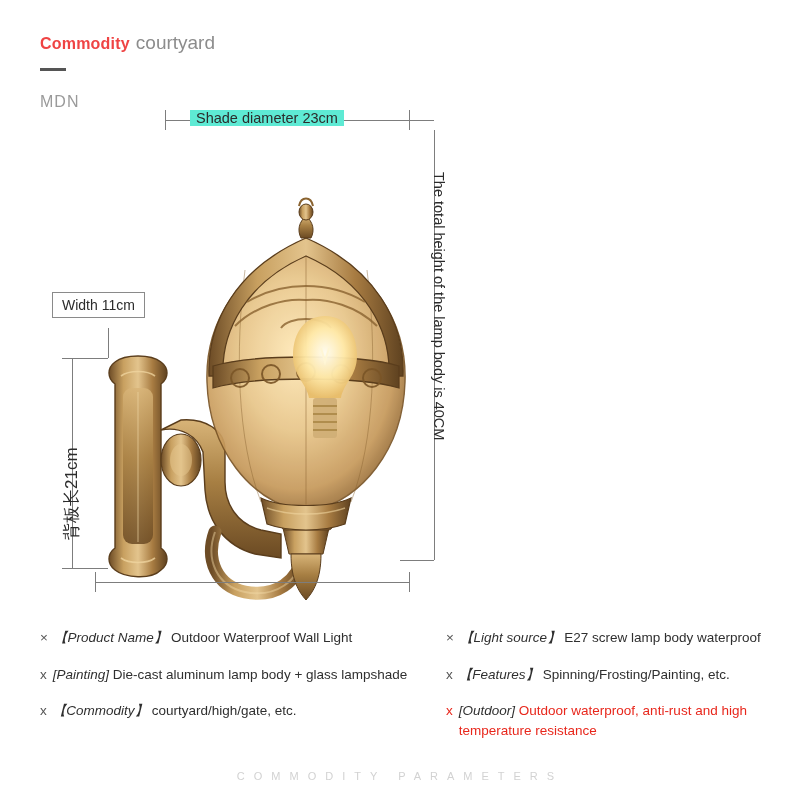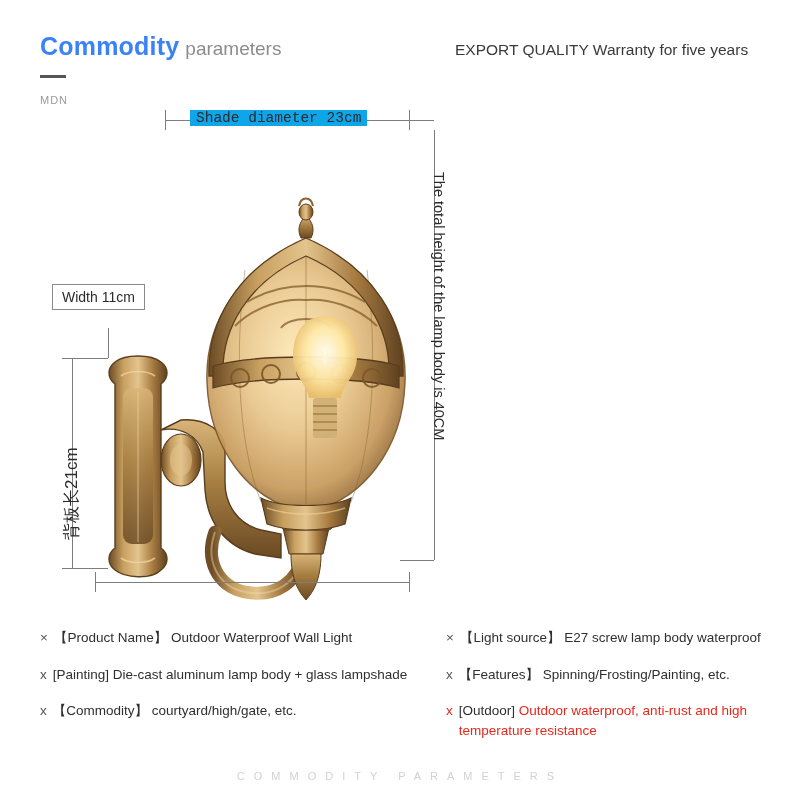--- a/index.html
+++ b/index.html
@@ -22,44 +22,44 @@
     left: 0; top: 0;
     width: 800px;
     height: 110px;
   }
   .title-block {
     position: absolute;
     left: 40px;
     top: 32px;
   }
   .title-main {
-    font-size: 25px;
+    font-size: 16px;
     font-weight: bold;
-    color: #3b82f6;
+    color: #ef4444;
     letter-spacing: 0.2px;
     display: inline;
   }
   .title-sub {
     font-size: 19px;
     font-weight: normal;
     color: #8c8c8c;
     display: inline;
     margin-left: 6px;
   }
   .title-rule {
     width: 26px;
     height: 3px;
     background: #555555;
     margin-top: 14px;
   }
   .brand-code {
-    font-size: 11px;
+    font-size: 16px;
     color: #9a9a9a;
     letter-spacing: 1px;
-    margin-top: 16px;
+    margin-top: 22px;
   }
   .export-note {
     position: absolute;
     left: 455px;
     top: 40px;
     width: 315px;
     font-size: 15.5px;
     color: #3a3a3a;
     line-height: 1.35;
   }
@@ -81,24 +81,23 @@
 
   .tick {
     position: absolute;
     background: #7d7d7d;
   }
 
   .dim-label {
     position: absolute;
     font-size: 14.5px;
     color: #2b2b2b;
-    background: #0ea5e9;
+    background: #5eead4;
     padding: 0 6px;
     white-space: nowrap;
-    font-family: Liberation Mono, monospace;
   }
   .dim-label.big { font-size: 16px; }
 
   .vert-label {
     position: absolute;
     font-size: 14.5px;
     color: #2b2b2b;
     white-space: nowrap;
     transform-origin: 0 0;
     transform: rotate(90deg);
@@ -149,21 +148,21 @@
   .spec-item {
     margin-bottom: 17px;
     display: flex;
   }
   .spec-mark {
     color: #555;
     margin-right: 6px;
     flex: 0 0 auto;
   }
   .spec-text { flex: 1 1 auto; }
-  .spec-key { color: #2f2f2f; }
+  .spec-key { color: #2f2f2f; font-style: italic; }
   .spec-item.highlight .spec-text,
   .spec-item.highlight .spec-mark { color: #e8271c; }
 
   
   .footer {
     position: absolute;
     left: 0;
     bottom: 18px;
     width: 800px;
     text-align: center;
@@ -171,26 +170,25 @@
     letter-spacing: 9px;
     color: #d2d2d2;
   }
 </style>
 </head>
 <body>
 
 <div class="header">
   <div class="title-block">
     <div>
-      <span class="title-main">Commodity</span><span class="title-sub">parameters</span>
+      <span class="title-main">Commodity</span><span class="title-sub">courtyard</span>
     </div>
     <div class="title-rule"></div>
     <div class="brand-code">MDN</div>
   </div>
-  <div class="export-note">EXPORT QUALITY Warranty for five years</div>
 </div>
 
 <div class="diagram">
 
   <div class="lamp-wrap">
     <svg width="330" height="480" viewBox="0 0 330 480" xmlns="http://www.w3.org/2000/svg">
       <defs>
         <linearGradient id="brass" x1="0" y1="0" x2="1" y2="0">
           <stop offset="0%" stop-color="#6d4c26"></stop>
           <stop offset="25%" stop-color="#c8a060"></stop>
@@ -296,21 +294,21 @@
   <div class="dim-line h-line" style="left:165px; top:20px; width:245px;"></div>
   <div class="tick v-line" style="left:165px; top:10px; width:1px; height:20px;"></div>
   <div class="tick v-line" style="left:409px; top:10px; width:1px; height:20px;"></div>
   <div class="dim-label" style="left:190px; top:10px;">Shade diameter 23cm</div>
 
   <div class="dim-line v-line" style="left:434px; top:30px; height:430px;"></div>
   <div class="tick h-line" style="left:400px; top:20px; width:34px; height:1px;"></div>
   <div class="tick h-line" style="left:400px; top:460px; width:34px; height:1px;"></div>
   <div class="vert-label" style="left:447px; top:72px;">The total height of the lamp body is 40CM</div>
 
-  <div class="width-box" style="left:52px; top:184px;">Width 11cm</div>
+  <div class="width-box" style="left:52px; top:192px;">Width 11cm</div>
   <div class="dim-line v-line" style="left:108px; top:228px; height:30px;"></div>
 
   <div class="dim-line v-line" style="left:72px; top:258px; height:210px;"></div>
   <div class="tick h-line" style="left:62px; top:258px; width:46px; height:1px;"></div>
   <div class="tick h-line" style="left:62px; top:468px; width:46px; height:1px;"></div>
   <div class="vert-label-up" style="left:60px; top:440px;">背板长21cm</div>
 
   <div class="dim-line h-line" style="left:95px; top:482px; width:315px;"></div>
   <div class="tick v-line" style="left:95px; top:472px; width:1px; height:20px;"></div>
   <div class="tick v-line" style="left:409px; top:472px; width:1px; height:20px;"></div>

